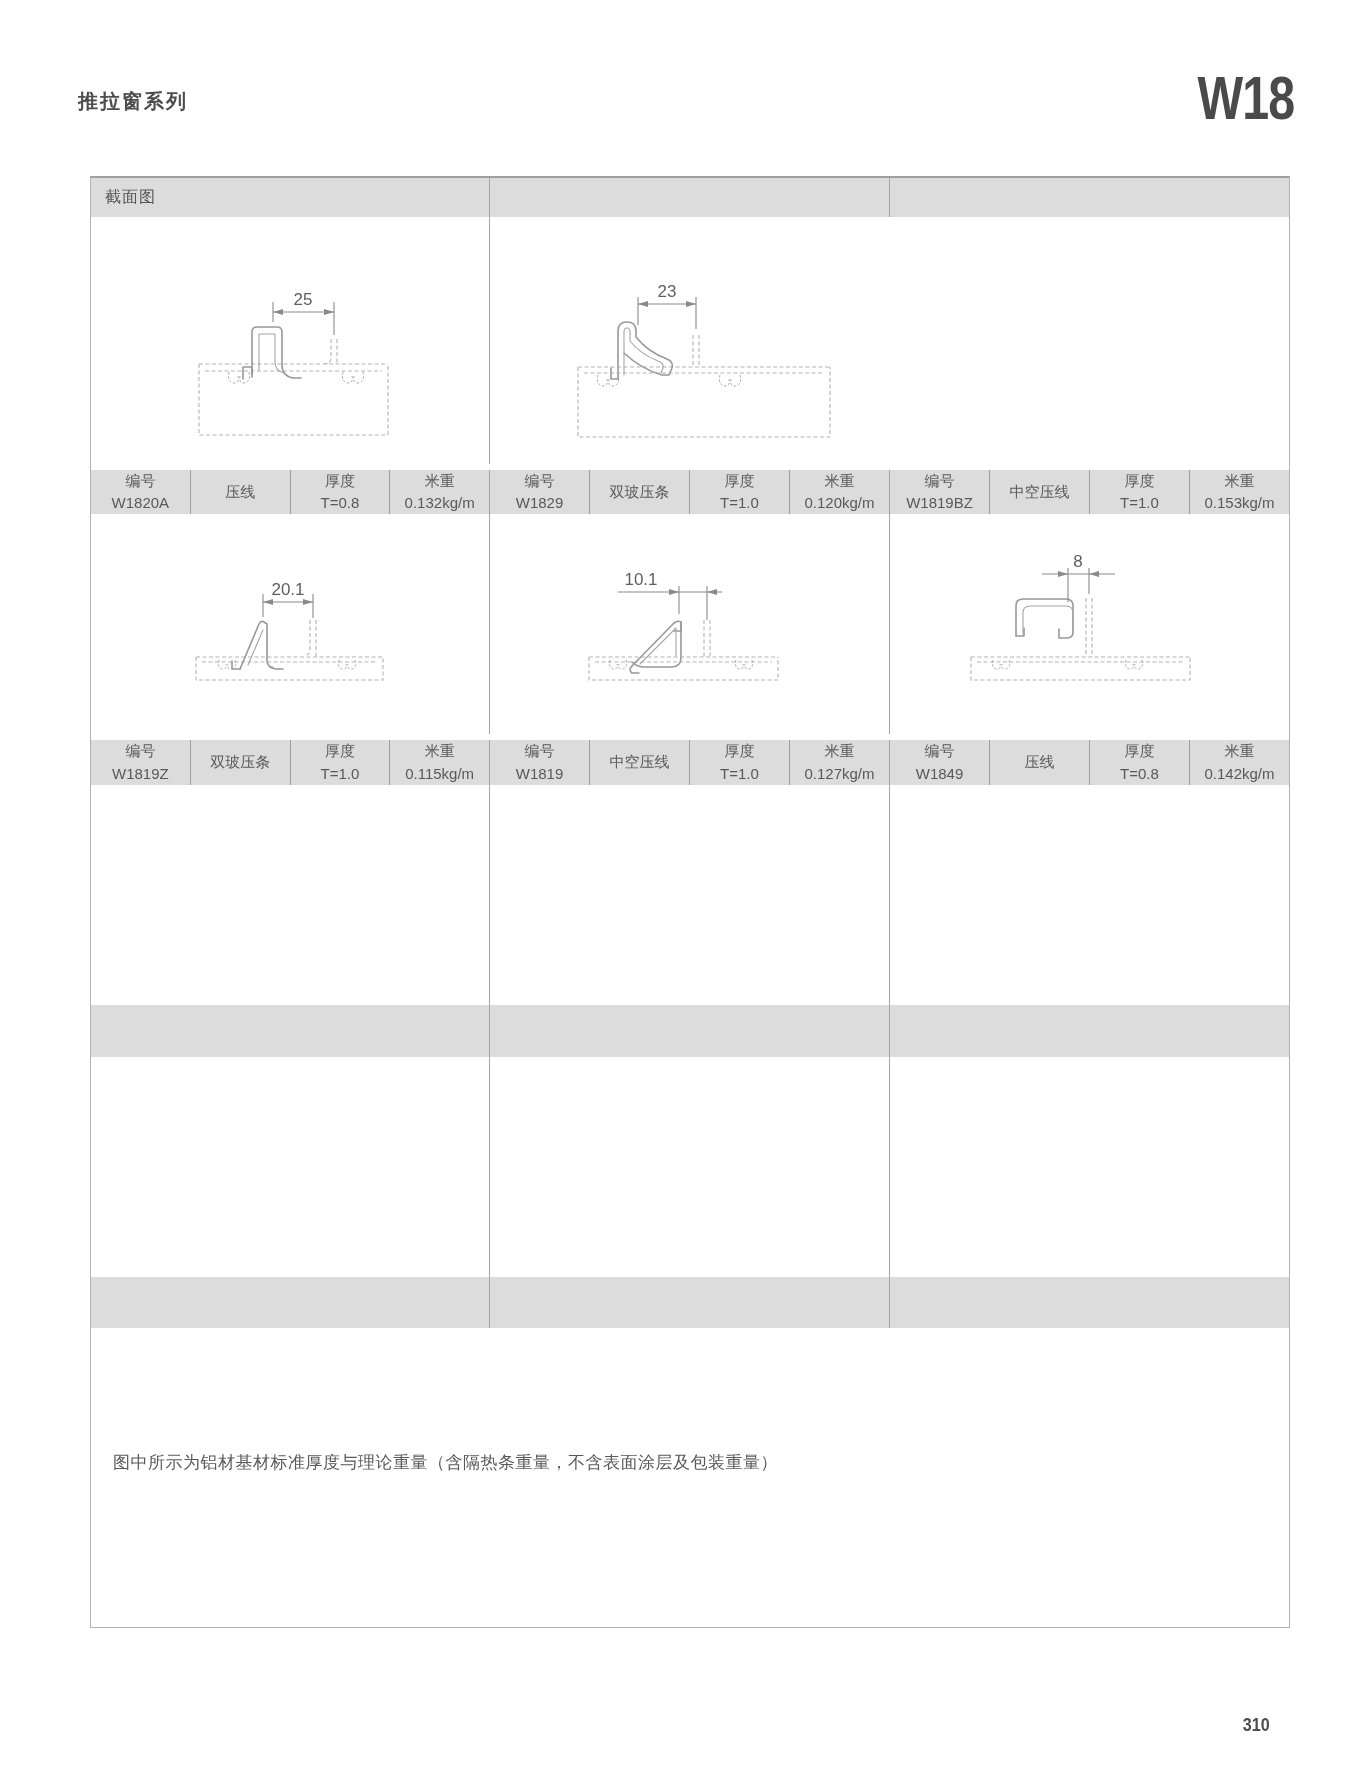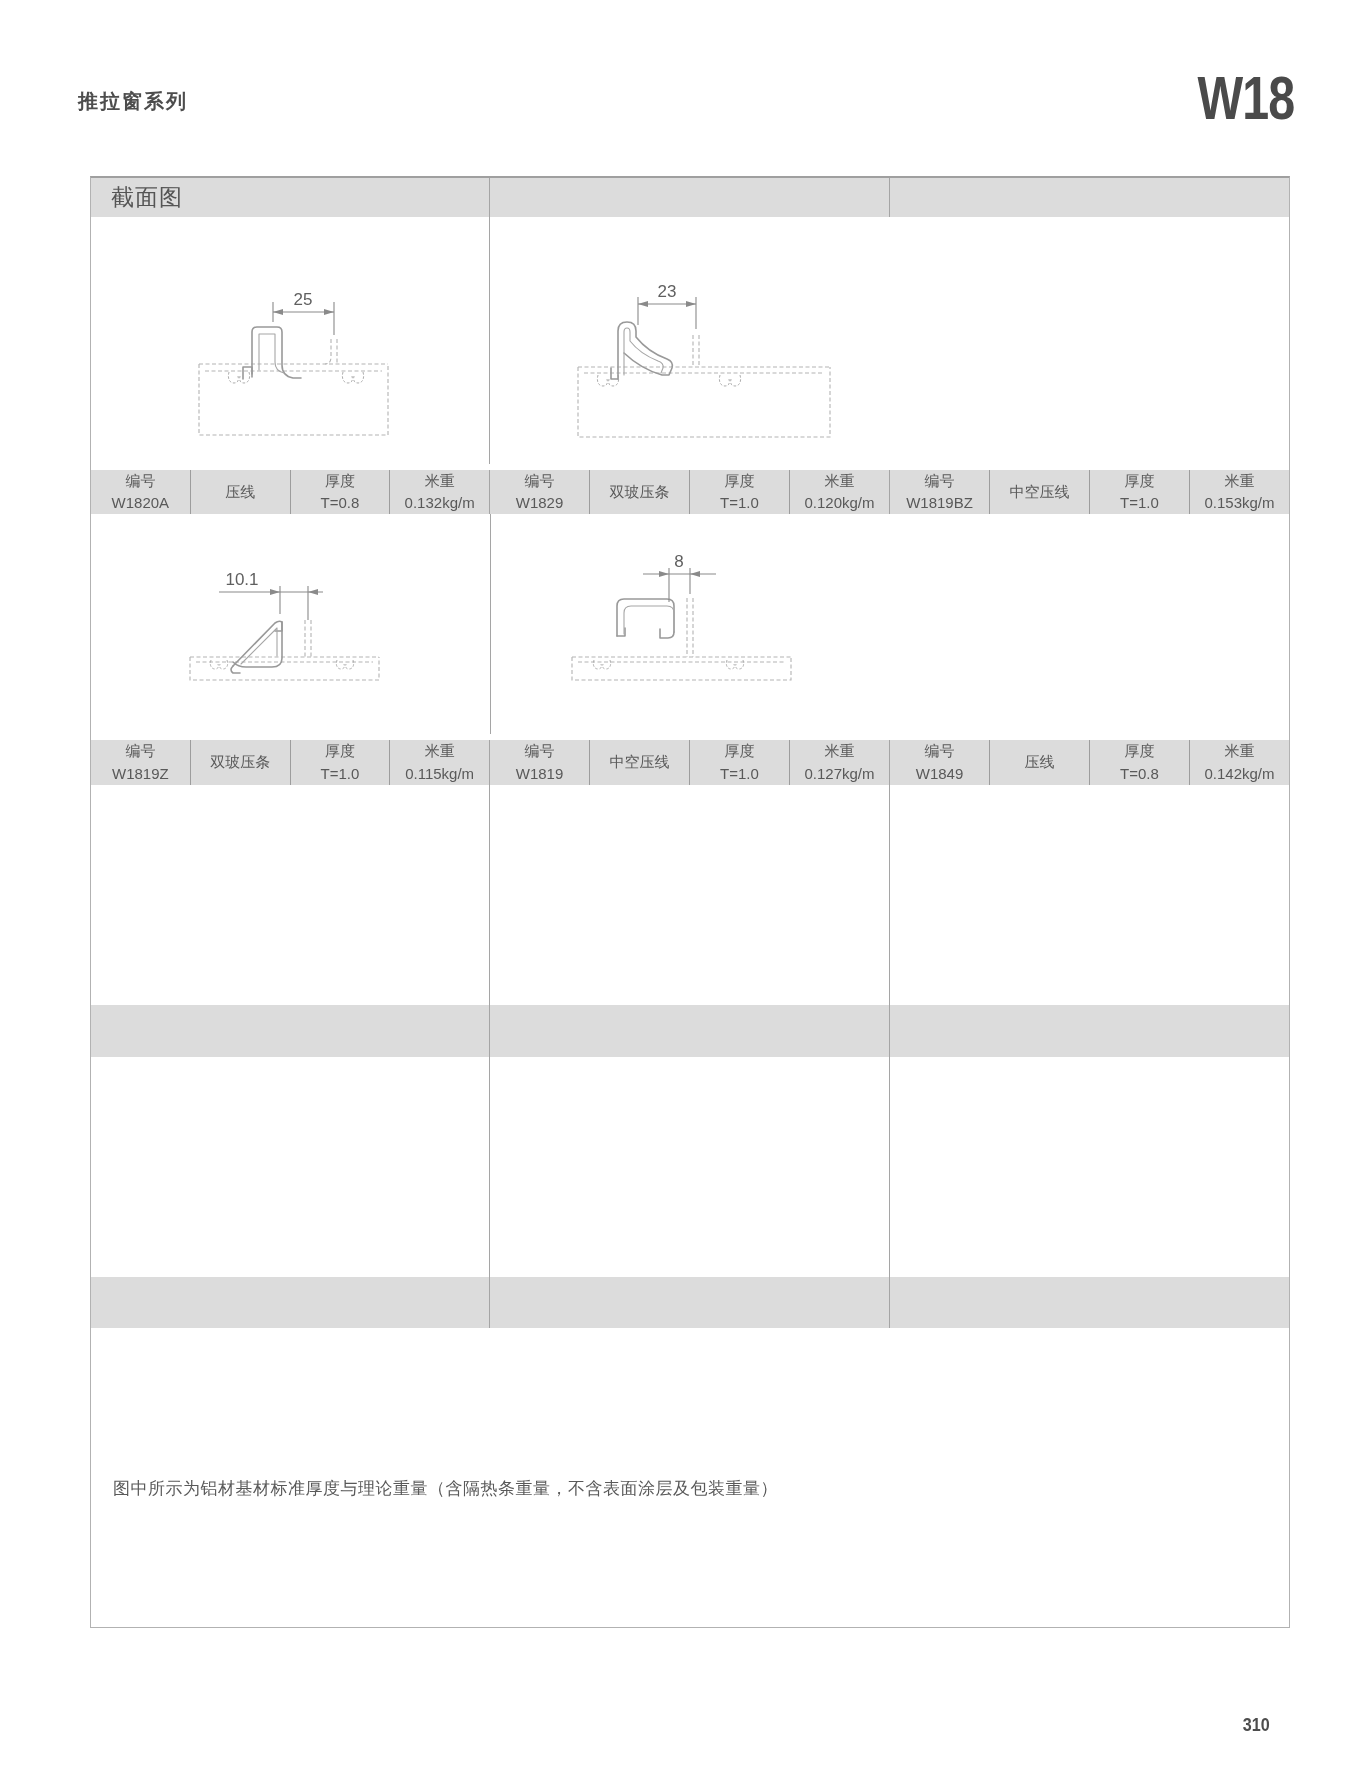--- a/index.html
+++ b/index.html
@@ -24,39 +24,39 @@
   .sheet{
     position:absolute;left:90px;top:176px;width:1198px;height:1449px;
     border:1px solid #b2b2b2;border-top:2px solid #9f9f9f;box-sizing:content-box;
   }
   .row{display:flex;width:1198px;}
   .col{position:relative;box-sizing:border-box;width:399px;}
   .col.c2{width:400px;}
   .col.c1,.col.c2{border-right:1px solid #a5a5a5;}
   .thead{height:39px;background:#dcdcdc;}
   .thead .col{display:flex;align-items:center;}
-  .section-label{font-size:23px;color:#555555;padding-left:20px;letter-spacing:1px;}
+  .section-label{font-size:16px;color:#555555;padding-left:14px;letter-spacing:1px;}
   .diag{height:247px;align-items:center;}
   .diag2{height:220px;}
   .spec{height:50px;}
   .spec2{height:51px;}
   .spec .col,.spec2 .col{display:flex;margin-top:6px;}
   .scell{
     flex:1;background:#dcdcdc;display:flex;flex-direction:column;
     justify-content:center;align-items:center;font-size:15px;color:#595959;
     line-height:1.5;text-align:center;
   }
   .scell + .scell{border-left:1px solid #9d9d9d;}
   .emptydiag{height:220px;}
   .grayrow{height:52px;}
   .grayrow2{height:51px;}
   .grayrow .col,.grayrow2 .col{background:#dcdcdc;}
   .tfoot{position:relative;height:299px;}
   .note{
-    position:absolute;left:22px;top:144px;font-size:17px;color:#595959;
+    position:absolute;left:22px;top:118px;font-size:17px;color:#595959;
     line-height:1.95;letter-spacing:0.5px;
   }
   svg{display:block;}
   svg text{font-family:"Liberation Sans","DejaVu Sans",sans-serif;}
   .solidline{stroke:#999999;stroke-width:1.6;fill:none;stroke-linejoin:round;stroke-linecap:round;}
   .innerline{stroke:#a6a6a6;stroke-width:1.1;fill:none;stroke-linejoin:round;stroke-linecap:round;}
   .dashline{stroke:#b3b3b3;stroke-width:1.1;fill:none;stroke-dasharray:4 2.5;}
   .hookline{stroke:#adadad;stroke-width:1;fill:none;stroke-dasharray:2.5 1.8;}
   .dimline{stroke:#8a8a8a;stroke-width:1.1;fill:none;}
   .dimarrow{fill:#8a8a8a;stroke:none;}
@@ -165,20 +165,38 @@
         <span>T=1.0</span>
       </div>
       <div class="scell">
         <span>米重</span>
         <span>0.153kg/m</span>
       </div>
     </div>
   </div>
 
   <div class="row diag2">
+    <div class="col c1">
+      <svg width="399" height="220" viewBox="0 0 399 220">
+        <path class="dashline" d="M105,143 V166 H292 V143"></path>
+        <path class="dashline" d="M105,143 H292"></path>
+        <path class="dashline" d="M111,148 H286"></path>
+        <path class="hookline" d="M128,146 c-2,6 1,9 4,9 c3,0 4,-2 3,-5 M144,146 c2,6 -1,9 -4,9 c-3,0 -4,-2 -3,-5"></path>
+        <path class="hookline" d="M248,146 c-2,6 1,9 4,9 c3,0 4,-2 3,-5 M264,146 c2,6 -1,9 -4,9 c-3,0 -4,-2 -3,-5"></path>
+        <path class="dashline" d="M219,106 V136 q0,5 -5,5 M225,106 V143"></path>
+        <path class="solidline" d="M149,155 h-8 v-8"></path>
+        <path class="solidline" d="M149,155 L168,110 q2,-4 5,-2 l3,2 v36 q0,8 9,9 h7"></path>
+        <path class="innerline" d="M157,151 L172,116 M176,114 v32 q0,6 6,7"></path>
+        <path class="dimline" d="M172,80 V103 M222,80 V104"></path>
+        <path class="dimline" d="M172,88 H222"></path>
+        <polygon class="dimarrow" points="172,88 182,85 182,91"></polygon>
+        <polygon class="dimarrow" points="222,88 212,85 212,91"></polygon>
+        <text class="dimtext" x="197" y="81" text-anchor="middle">20.1</text>
+      </svg>
+    </div>
     <div class="col c2">
       <svg width="400" height="220" viewBox="0 0 400 220">
         <path class="dashline" d="M99,143 V166 H288 V143"></path>
         <path class="dashline" d="M99,143 H288"></path>
         <path class="dashline" d="M105,148 H282"></path>
         <path class="hookline" d="M120,146 c-2,6 1,9 4,9 c3,0 4,-2 3,-5 M136,146 c2,6 -1,9 -4,9 c-3,0 -4,-2 -3,-5"></path>
         <path class="hookline" d="M246,146 c-2,6 1,9 4,9 c3,0 4,-2 3,-5 M262,146 c2,6 -1,9 -4,9 c-3,0 -4,-2 -3,-5"></path>
         <path class="dashline" d="M214,106 V143 M220,106 V143"></path>
         <path class="solidline" d="M142,152 L184,109 q4,-3 7,-1 v9 h-7"></path>
         <path class="solidline" d="M191,108 v36 q0,9 -10,9 h-26 q-8,0 -13,-5"></path>

